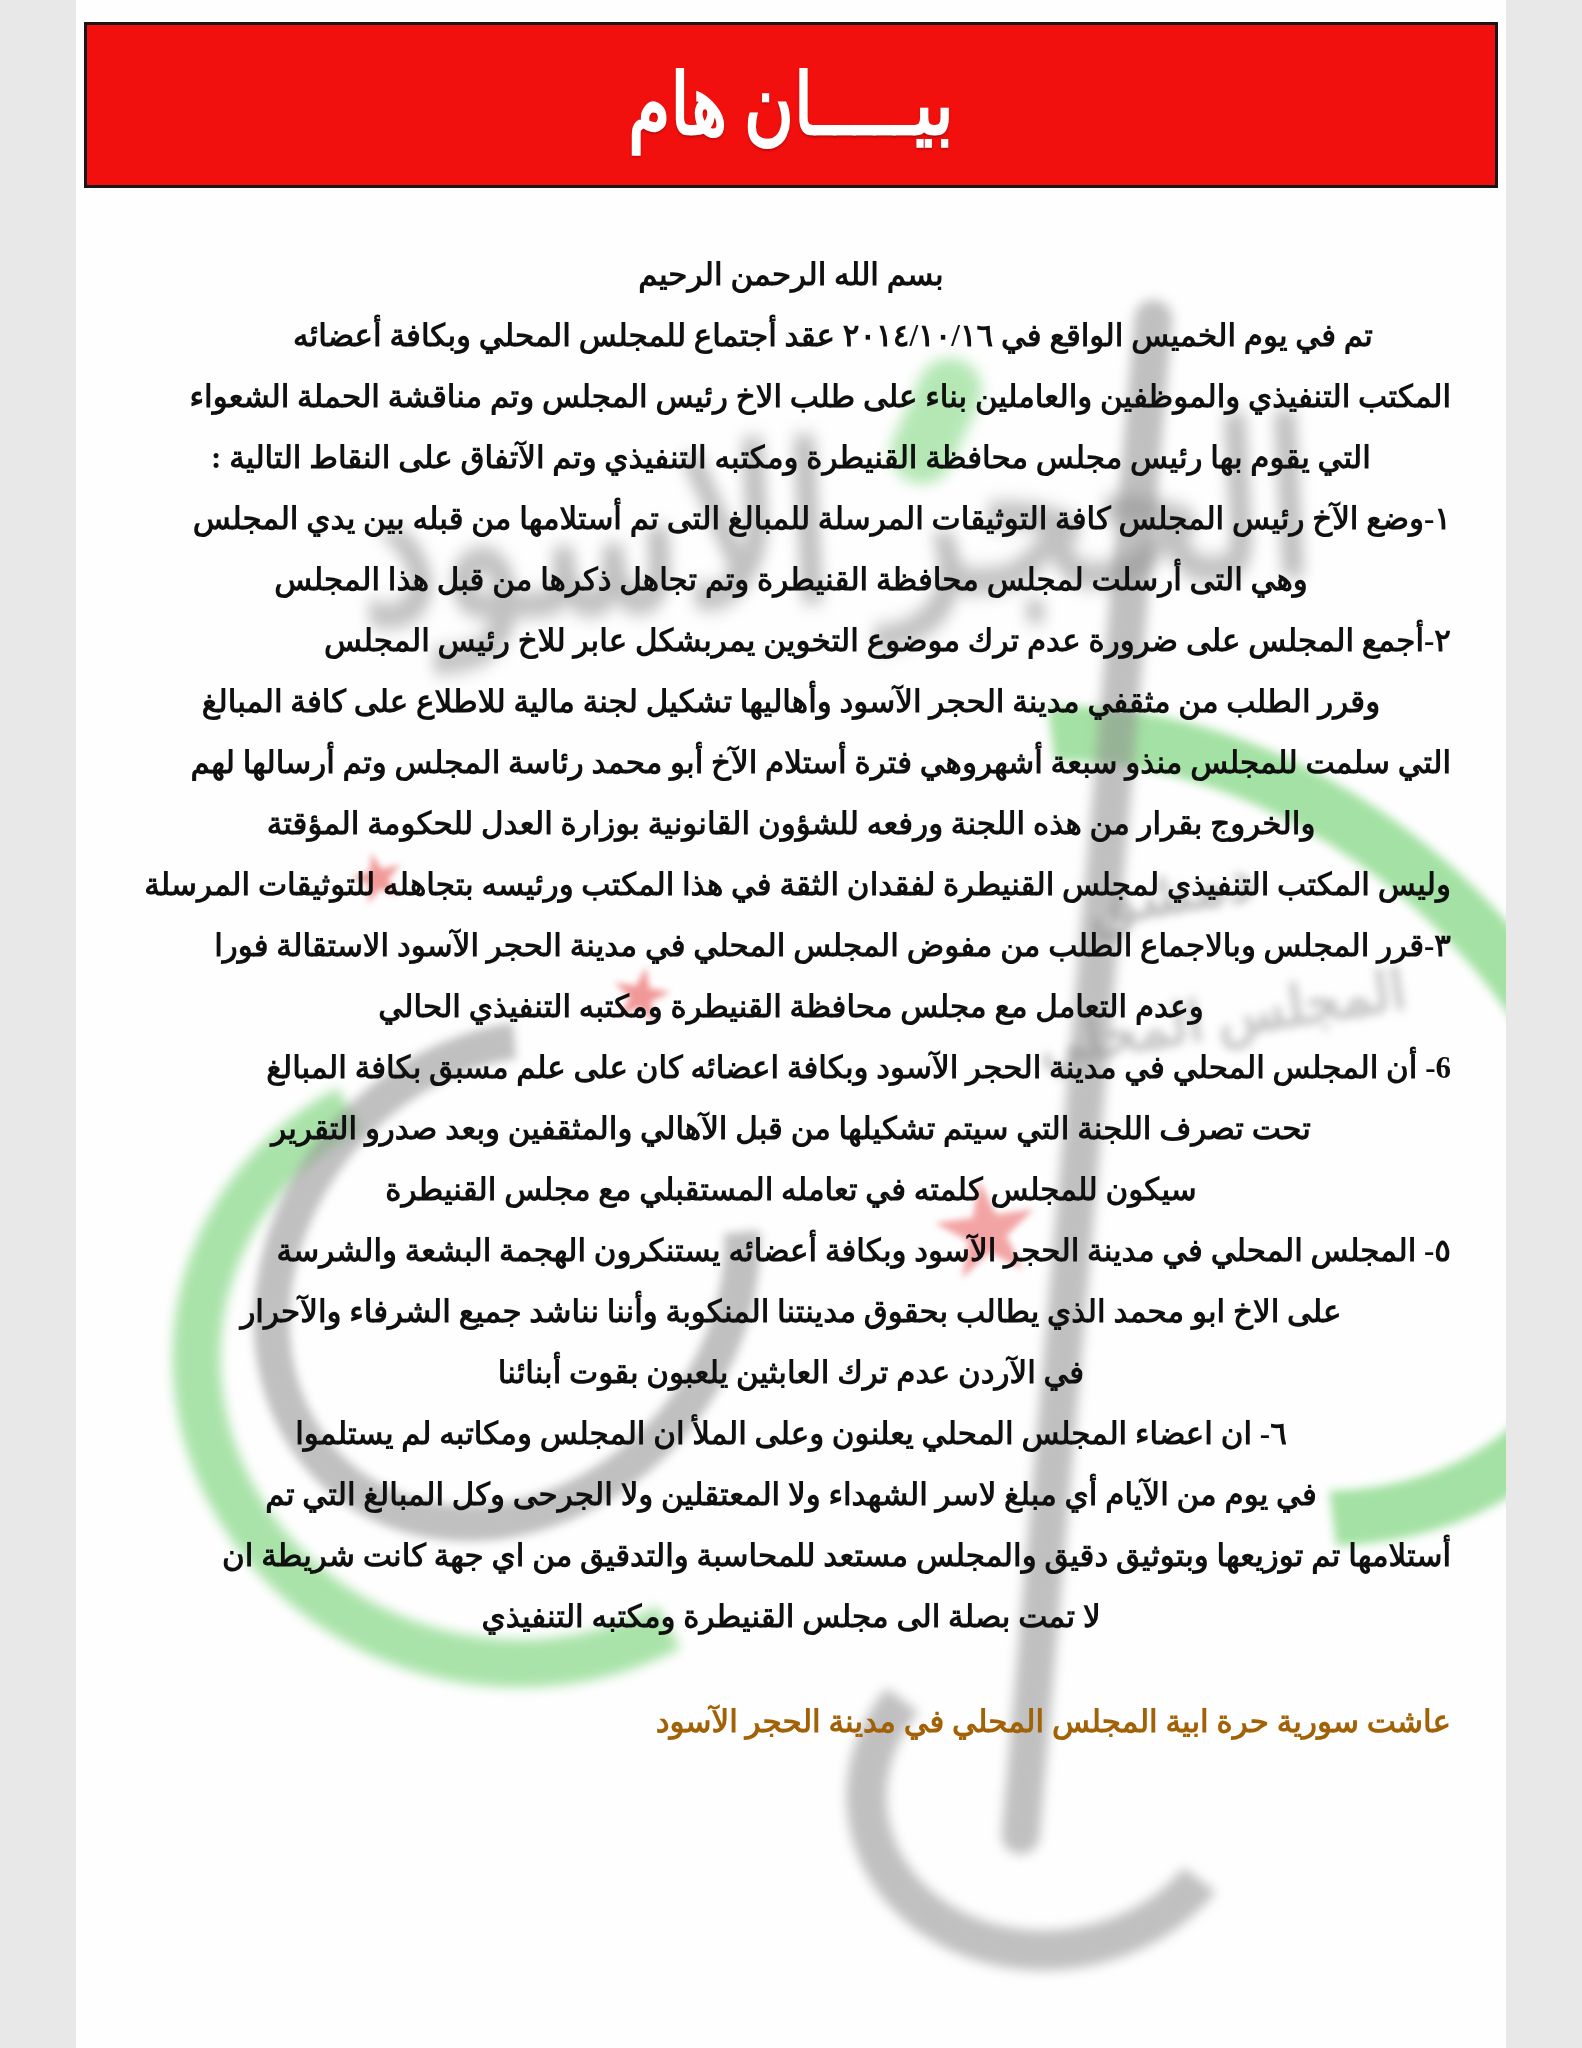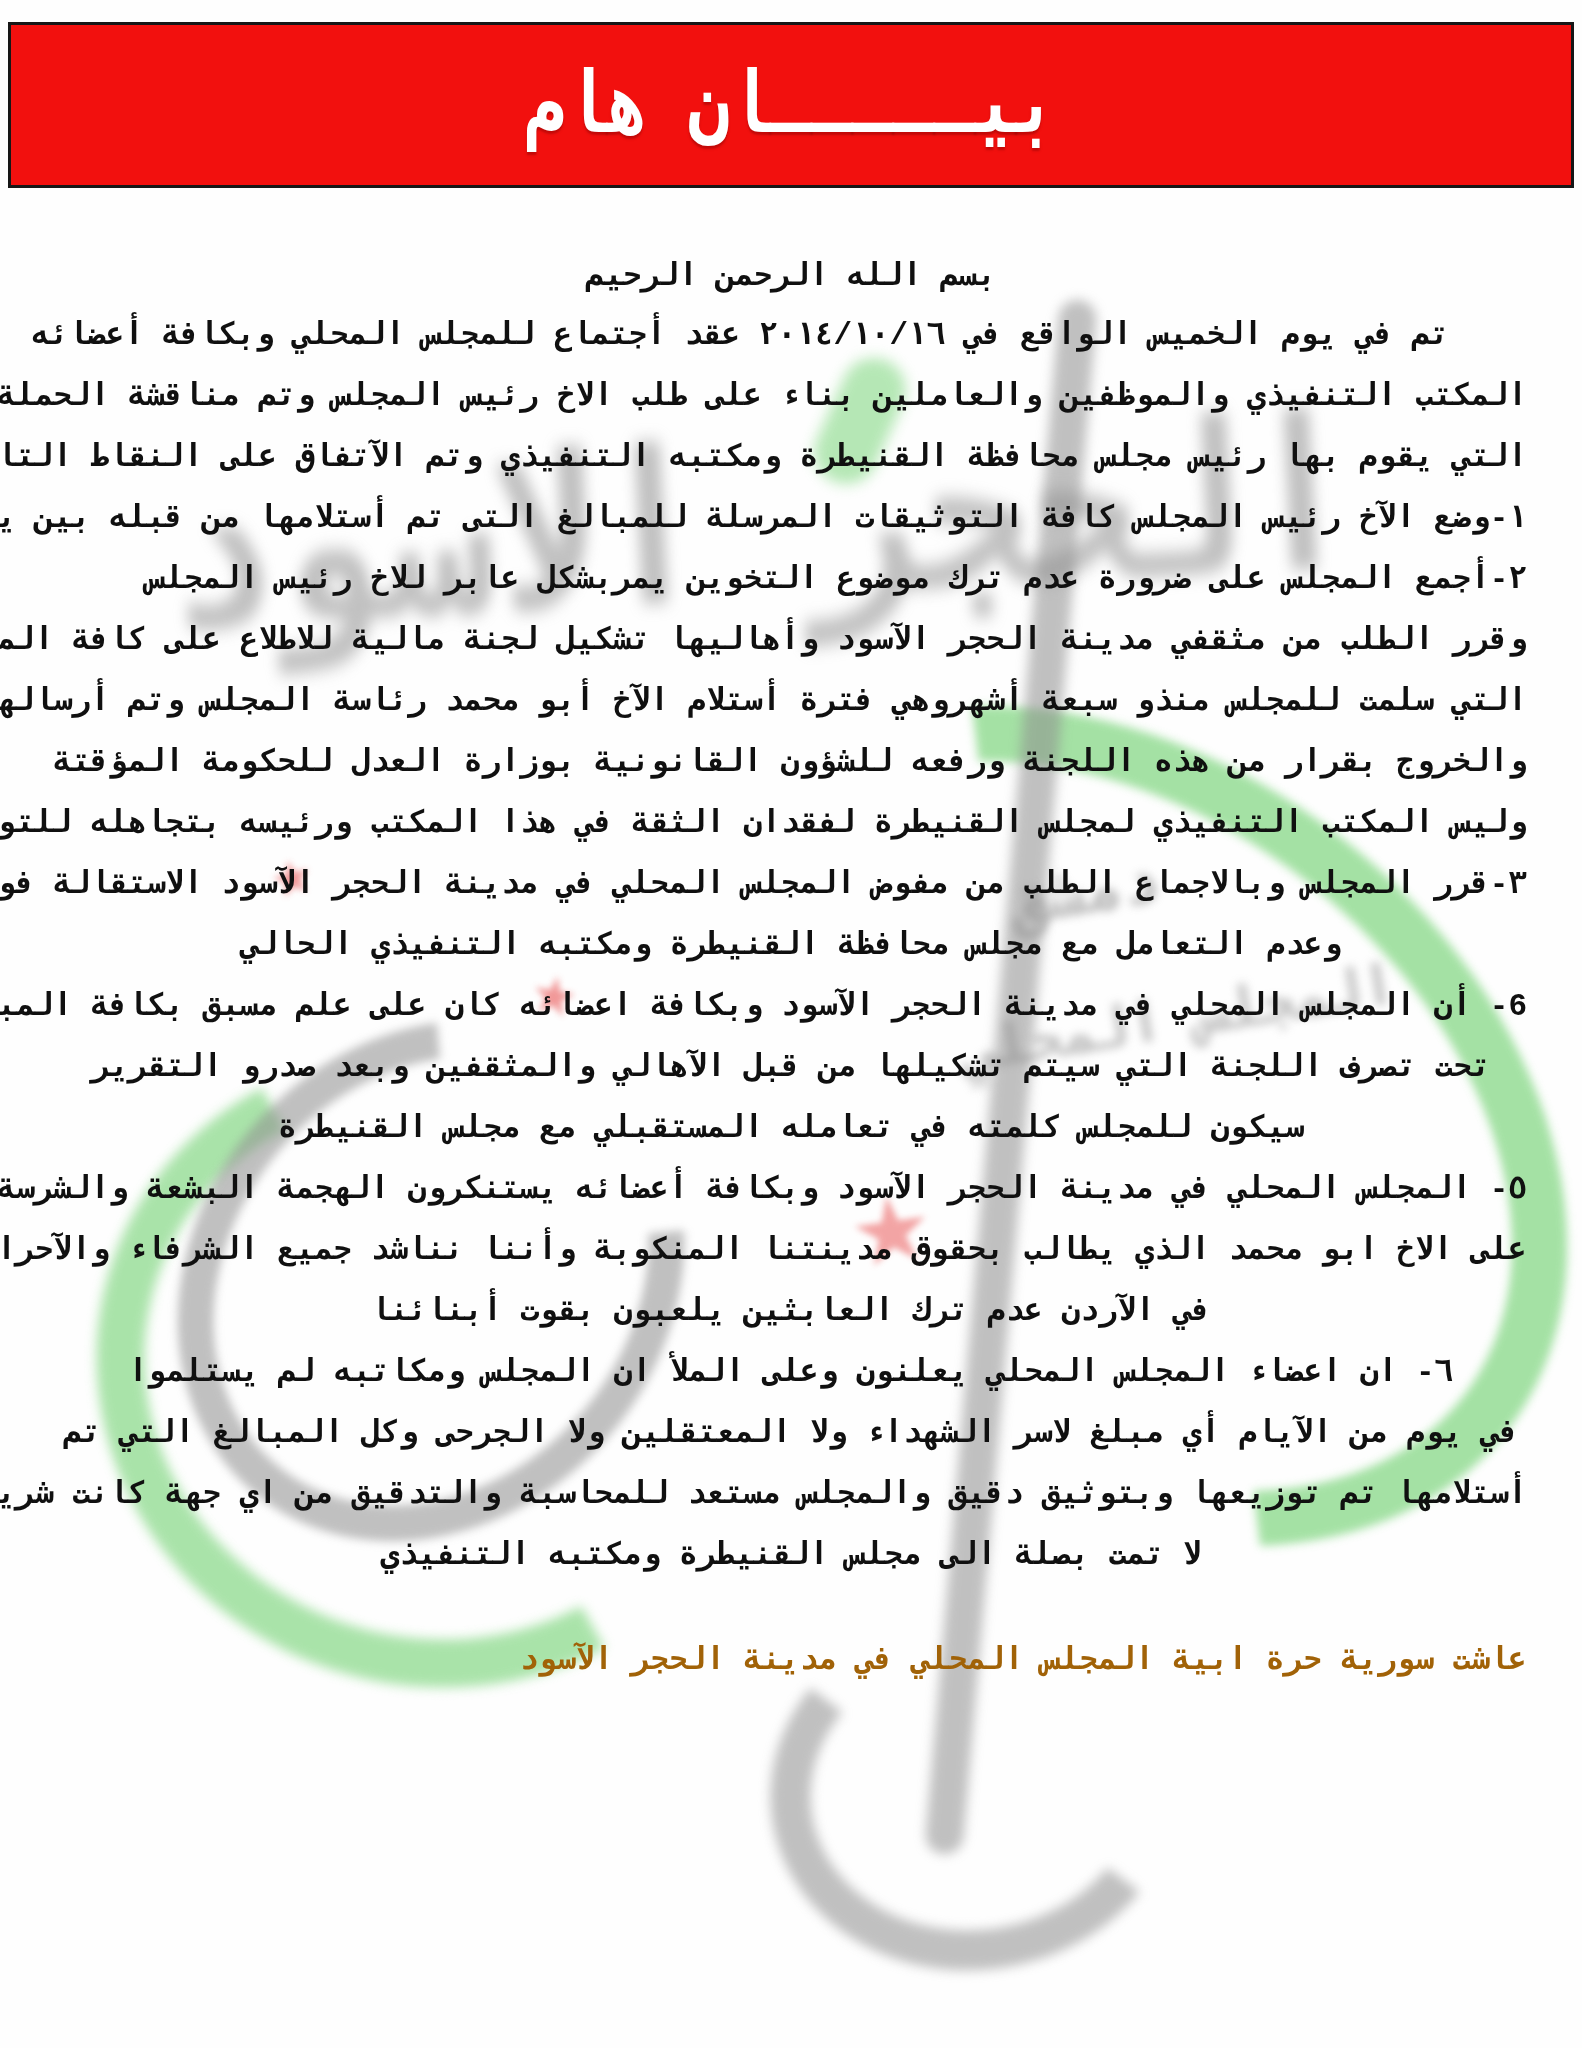--- a/index.html
+++ b/index.html
@@ -1,22 +1,22 @@
 <!DOCTYPE html>
 <html lang="ar" dir="rtl"><head>
 <meta charset="utf-8">
 <style>
   html,body{margin:0;padding:0;background:#e8e8e8;}
   .page{
     position:relative;
-    width:1582px;height:2048px;
+    width:1430px;height:2048px;
     margin:0 auto;
     background:#fefefe;
     overflow:hidden;
-    font-family:Liberation Mono, monospace;
+    font-family:Liberation Serif, serif;
     direction:rtl;
   }
 
   
   .banner{
     position:absolute;
     left:8px;right:8px;top:22px;
     height:160px;
     background:#f2100e;
     border:3px solid #161616;
@@ -151,20 +151,21 @@
   </div>
 
   <div class="doc">
     <div class="basmala">بسم الله الرحمن الرحيم</div>
     <div class="body-text" id="body-lines">
 
       <div class="line right indent">تم في يوم الخميس الواقع في ٢٠١٤/١٠/١٦ عقد أجتماع للمجلس المحلي وبكافة أعضائه</div>
         <div class="line right">المكتب التنفيذي والموظفين والعاملين بناء على طلب الاخ رئيس المجلس وتم مناقشة الحملة الشعواء</div>
         <div class="line center">التي يقوم بها رئيس مجلس محافظة القنيطرة ومكتبه التنفيذي وتم الآتفاق على النقاط التالية :</div>
         <div class="line right">١-وضع الآخ رئيس المجلس كافة التوثيقات المرسلة للمبالغ التى تم أستلامها من قبله بين يدي المجلس</div>
+        <div class="line center">وهي التى أرسلت لمجلس محافظة القنيطرة وتم تجاهل ذكرها من قبل هذا المجلس</div>
         <div class="line right">٢-أجمع المجلس على ضرورة عدم ترك موضوع التخوين يمربشكل عابر للاخ رئيس المجلس</div>
         <div class="line center">وقرر الطلب من مثقفي مدينة الحجر الآسود وأهاليها تشكيل لجنة مالية للاطلاع على كافة المبالغ</div>
         <div class="line right">التي سلمت للمجلس منذو سبعة أشهروهي فترة أستلام الآخ أبو محمد رئاسة المجلس وتم أرسالها لهم</div>
         <div class="line center">والخروج بقرار من هذه اللجنة ورفعه للشؤون القانونية بوزارة العدل للحكومة المؤقتة</div>
         <div class="line right">وليس المكتب التنفيذي لمجلس القنيطرة لفقدان الثقة في هذا المكتب ورئيسه بتجاهله للتوثيقات المرسلة</div>
         <div class="line right">٣-قرر المجلس وبالاجماع الطلب من مفوض المجلس المحلي في مدينة الحجر الآسود الاستقالة فورا</div>
         <div class="line center">وعدم التعامل مع مجلس محافظة القنيطرة ومكتبه التنفيذي الحالي</div>
         <div class="line right">6- أن المجلس المحلي في مدينة الحجر الآسود وبكافة اعضائه كان على علم مسبق بكافة المبالغ</div>
         <div class="line center">تحت تصرف اللجنة التي سيتم تشكيلها من قبل الآهالي والمثقفين وبعد صدرو التقرير</div>
         <div class="line center">سيكون للمجلس كلمته في تعامله المستقبلي مع مجلس القنيطرة</div>

